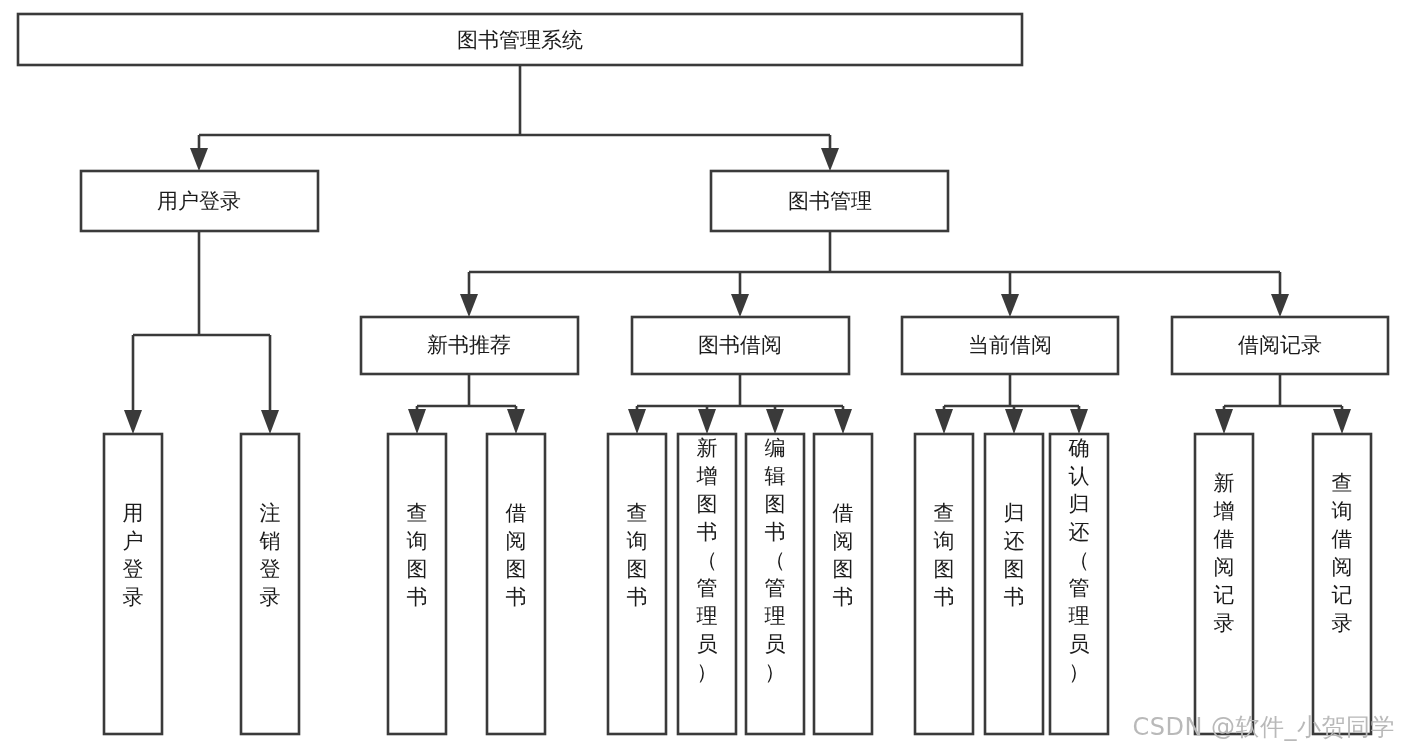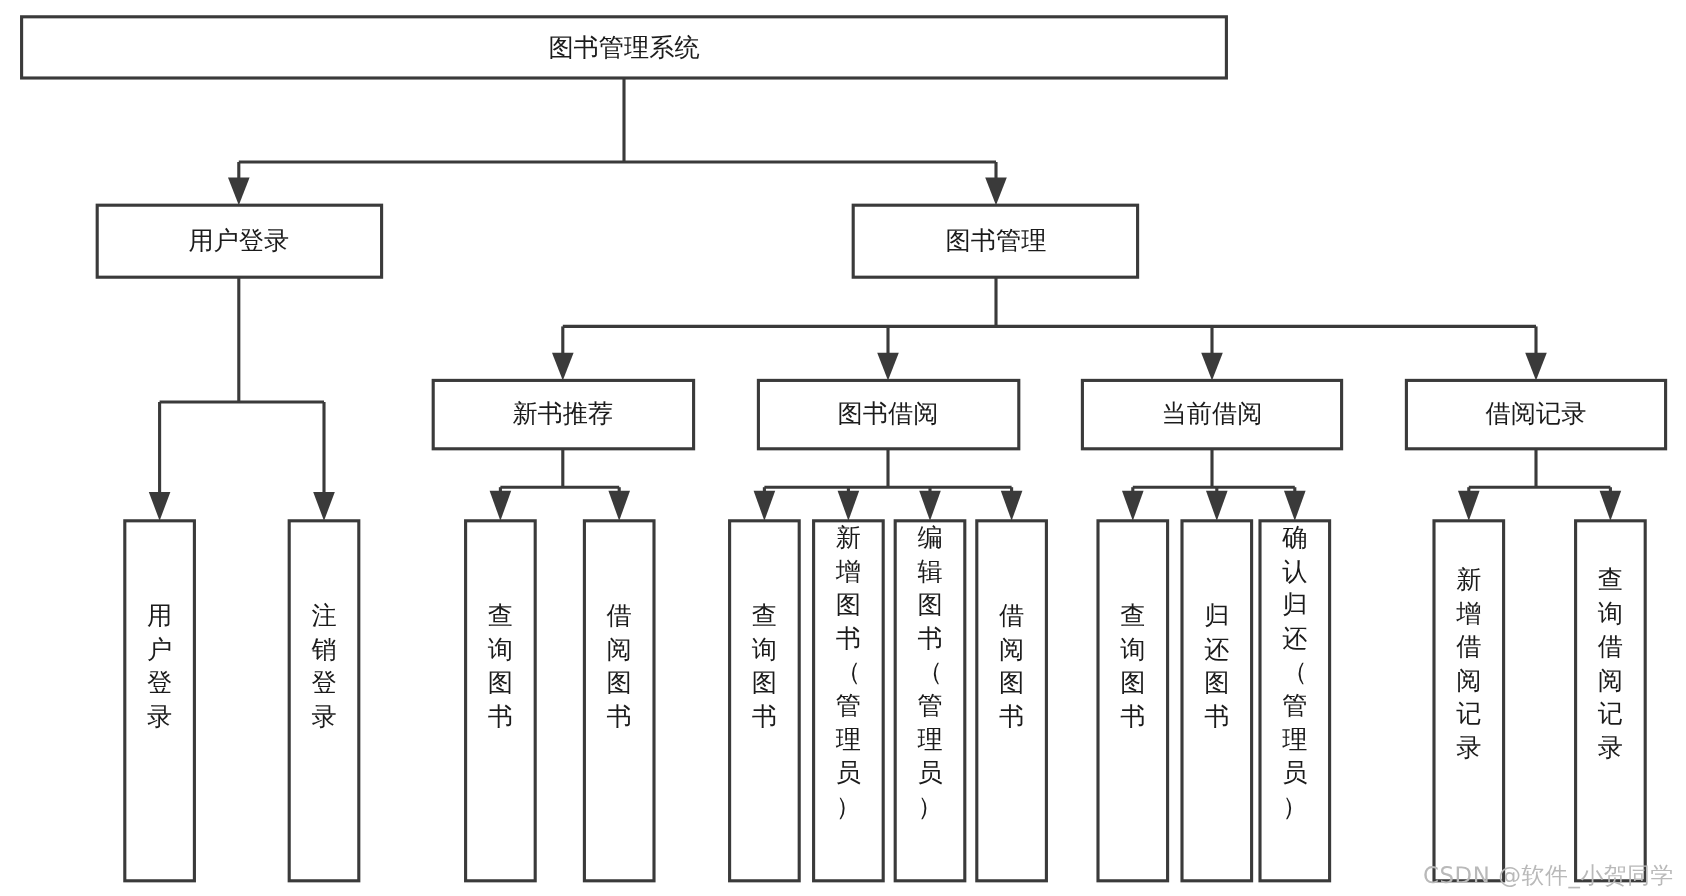--- a/index.html
+++ b/index.html
@@ -54,21 +54,21 @@
     font-family: "DejaVu Sans", "Liberation Sans", sans-serif;
     font-size: 21px;
     fill: #1b1b1b;
     text-anchor: middle;
   }
   .watermark {
     position: absolute;
     right: 10px;
     bottom: 4px;
     font-family: "DejaVu Sans", "Liberation Sans", sans-serif;
-    font-size: 19px;
+    font-size: 24px;
     color: #b9b9b9;
     letter-spacing: 0.5px;
     white-space: nowrap;
     pointer-events: none;
   }
 </style>
 </head>
 <body>
 
 <div id="diagram-root">

